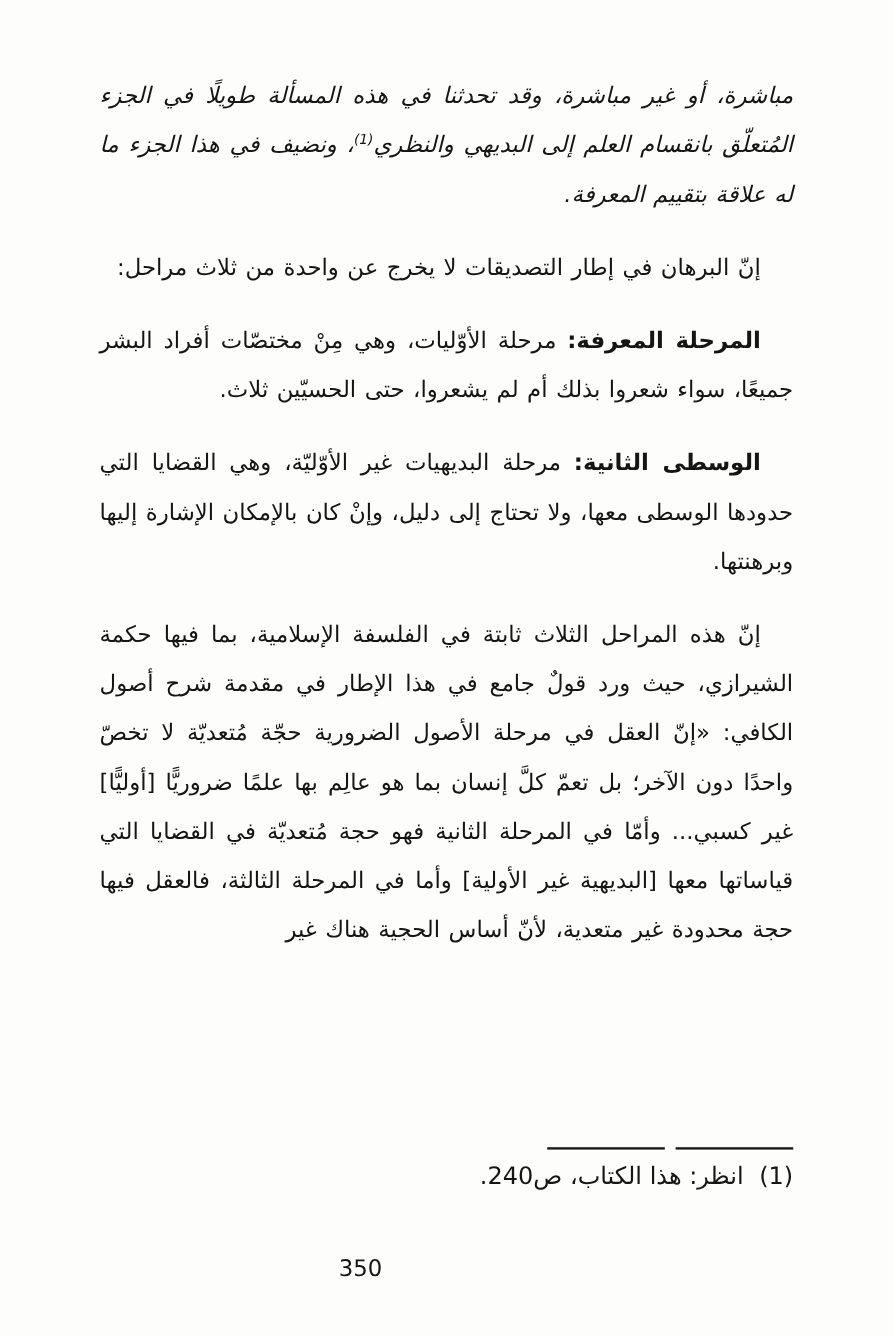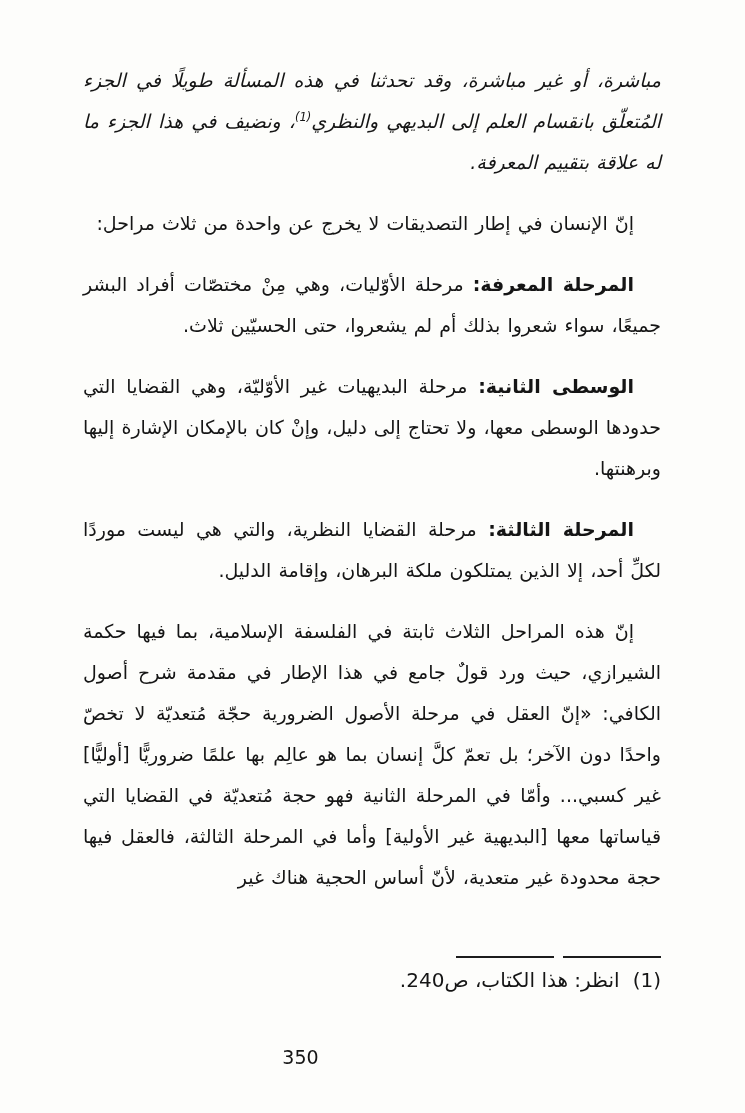--- a/index.html
+++ b/index.html
@@ -72,27 +72,26 @@
 </style>
 </head>
 <body>
 
 <div class="page">
 
   <div class="body-text">
 
     <p class="para no-indent"><span>مباشرة، أو غير مباشرة، وقد تحدثنا في هذه المسألة طويلًا في الجزء المُتعلّق بانقسام العلم إلى البديهي والنظري</span><sup class="fn-ref">(1)</sup><span>، ونضيف في هذا الجزء ما له علاقة بتقييم المعرفة.</span></p>
 
-    <p class="para">إنّ الإنسان في إطار التصديقات لا يخرج عن واحدة من ثلاث مراحل:</p>
+    <p class="para">إنّ البرهان في إطار التصديقات لا يخرج عن واحدة من ثلاث مراحل:</p>
 
     <p class="para"><strong>المرحلة المعرفة:</strong><span> مرحلة الأوّليات، وهي مِنْ مختصّات أفراد البشر جميعًا، سواء شعروا بذلك أم لم يشعروا، حتى الحسيّين ثلاث.</span></p>
 
     <p class="para"><strong>الوسطى الثانية:</strong><span> مرحلة البديهيات غير الأوّليّة، وهي القضايا التي حدودها الوسطى معها، ولا تحتاج إلى دليل، وإنْ كان بالإمكان الإشارة إليها وبرهنتها.</span></p>
 
-    <p class="para"><strong>المرحلة الثالثة:</strong><span> مرحلة القضايا النظرية، والتي هي ليست موردًا لكلِّ أحد، إلا الذين يمتلكون ملكة البرهان، وإقامة الدليل.</span></p>
 
     <p class="para">إنّ هذه المراحل الثلاث ثابتة في الفلسفة الإسلامية، بما فيها حكمة الشيرازي، حيث ورد قولٌ جامع في هذا الإطار في مقدمة شرح أصول الكافي: «إنّ العقل في مرحلة الأصول الضرورية حجّة مُتعديّة لا تخصّ واحدًا دون الآخر؛ بل تعمّ كلَّ إنسان بما هو عالِم بها علمًا ضروريًّا [أوليًّا] غير كسبي... وأمّا في المرحلة الثانية فهو حجة مُتعديّة في القضايا التي قياساتها معها [البديهية غير الأولية] وأما في المرحلة الثالثة، فالعقل فيها حجة محدودة غير متعدية، لأنّ أساس الحجية هناك غير</p>
 
   </div>
 
   <div class="footnote-block">
     <div class="fn-rule">
       <span class="dash"></span>
       <span class="dash"></span>
     </div>

